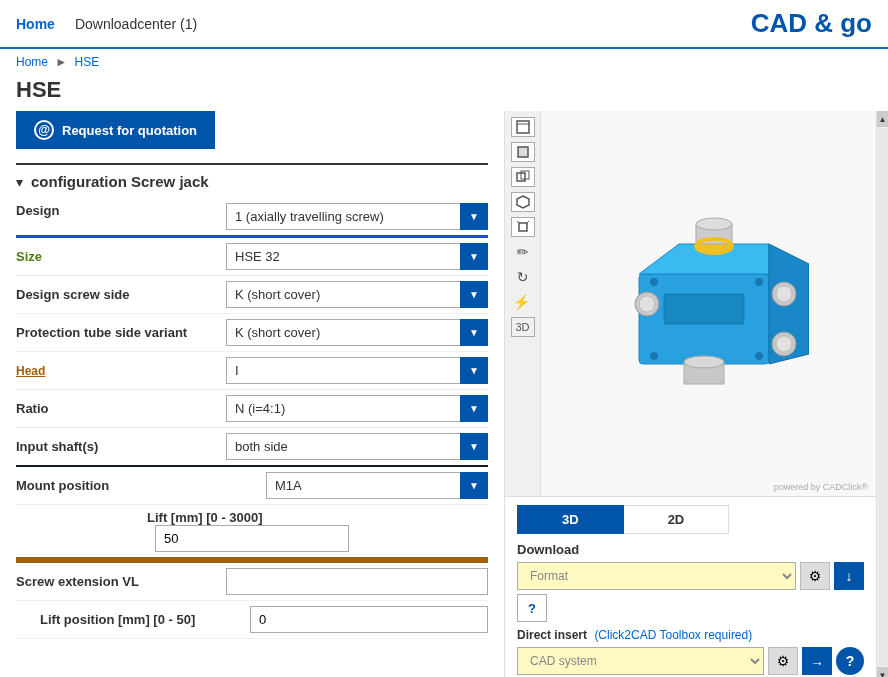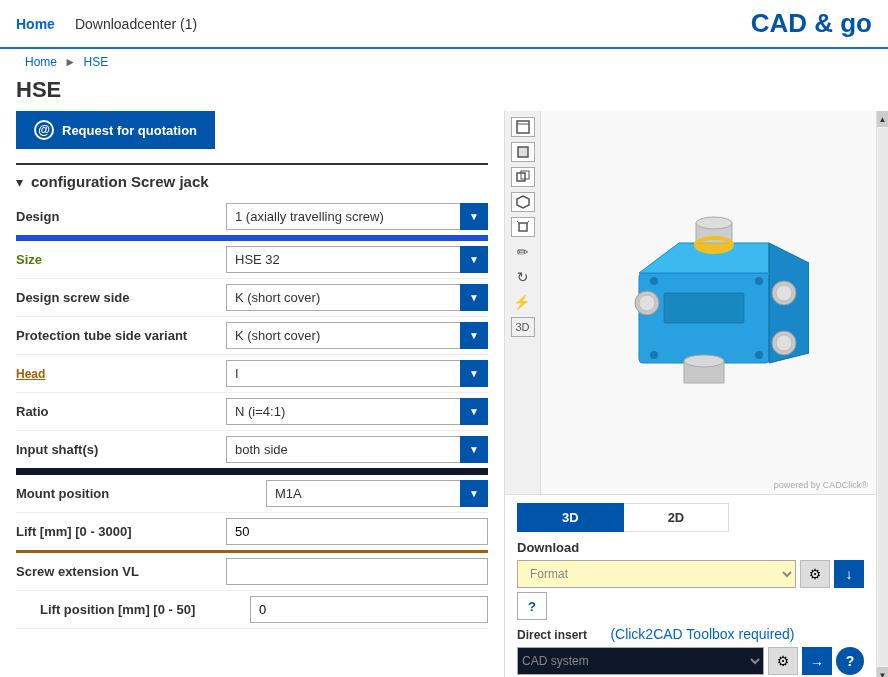--- a/index.html
+++ b/index.html
@@ -9,21 +9,21 @@
 <body>
 
 <div style="display:flex;align-items:center;justify-content:space-between;padding:8px 16px;border-bottom:2px solid #1a6fc4;">
   <div style="display:flex;gap:20px;align-items:center;">
     <a style="text-decoration:none;color:#0066cc;font-size:14px;font-weight:bold;">Home</a>
     <a style="text-decoration:none;color:#333;font-size:14px;">Downloadcenter (1)</a>
   </div>
   <div style="color:#0055aa;font-size:26px;font-weight:bold;">CAD &amp; go</div>
 </div>
 
-<div style="padding:6px 25px;font-size:12px;">
+<div style="padding:6px 16px;font-size:12px;">
   <a style="color:#0066cc;text-decoration:none;">Home</a>
   <span style="margin:0 4px;color:#666;">►</span>
   <a style="color:#0066cc;text-decoration:none;">HSE</a>
 </div>
 
 <div style="padding:2px 16px 8px;font-size:22px;font-weight:bold;color:#333;">HSE</div>
 
 <div style="display:flex;height:calc(677px - 105px);">
 
   <div style="width:505px;padding:0 16px;overflow-y:auto;border-right:1px solid #ddd;">
@@ -34,21 +34,21 @@
     </button>
 
     <div style="border-top:2px solid #333;">
       <div style="display:flex;align-items:center;gap:8px;padding:8px 0;cursor:pointer;">
         <span style="font-size:14px;color:#333;">▾</span>
         <span style="font-size:15px;font-weight:bold;color:#333;">configuration Screw jack</span>
       </div>
 
       <div>
 
-        <div style="display:flex;align-items:center;padding:5px 0;border-bottom:6px solid #1d4ed8;">
+        <div style="display:flex;align-items:flex-start;padding:5px 0;border-bottom:3px solid #1d4ed8;">
           <div style="width:210px;font-size:13px;font-weight:600;color:#333;">Design</div>
           <div style="flex:1;position:relative;">
             <select style="width:100%;padding:5px 28px 5px 8px;border:1px solid #aaa;background:#fff;appearance:none;font-size:13px;color:#333;">
               <option>1 (axially travelling screw)</option>
             </select>
             <div style="position:absolute;right:0;top:0;bottom:0;width:28px;background:#0055aa;display:flex;align-items:center;justify-content:center;pointer-events:none;">
               <span style="color:white;font-size:10px;">▼</span>
             </div>
           </div>
         </div>
@@ -106,21 +106,21 @@
           <div style="flex:1;position:relative;">
             <select style="width:100%;padding:5px 28px 5px 8px;border:1px solid #aaa;background:#fff;appearance:none;font-size:13px;color:#333;">
               <option>N (i=4:1)</option>
             </select>
             <div style="position:absolute;right:0;top:0;bottom:0;width:28px;background:#0055aa;display:flex;align-items:center;justify-content:center;pointer-events:none;">
               <span style="color:white;font-size:10px;">▼</span>
             </div>
           </div>
         </div>
 
-        <div style="display:flex;align-items:center;padding:5px 0;border-bottom:7px solid #0f172a;justify-content:flex-end;">
+        <div style="display:flex;align-items:center;padding:5px 0;border-bottom:2px solid #0f172a;justify-content:flex-end;">
           <div style="width:210px;font-size:13px;font-weight:600;color:#333;">Input shaft(s)</div>
           <div style="flex:1;position:relative;">
             <select style="width:100%;padding:5px 28px 5px 8px;border:1px solid #aaa;background:#fff;appearance:none;font-size:13px;color:#333;">
               <option>both side</option>
             </select>
             <div style="position:absolute;right:0;top:0;bottom:0;width:28px;background:#0055aa;display:flex;align-items:center;justify-content:center;pointer-events:none;">
               <span style="color:white;font-size:10px;">▼</span>
             </div>
           </div>
         </div>
@@ -130,21 +130,21 @@
           <div style="flex:1;position:relative;margin-left:40px;">
             <select style="width:100%;padding:5px 28px 5px 8px;border:1px solid #aaa;background:#fff;appearance:none;font-size:13px;color:#333;">
               <option>M1A</option>
             </select>
             <div style="position:absolute;right:0;top:0;bottom:0;width:28px;background:#0055aa;display:flex;align-items:center;justify-content:center;pointer-events:none;">
               <span style="color:white;font-size:10px;">▼</span>
             </div>
           </div>
         </div>
 
-        <div style="display:flex;align-items:center;padding:5px 0;border-bottom:3px solid #a16207;">
+        <div style="display:flex;align-items:center;padding:5px 0;border-bottom:6px solid #a16207;flex-direction:column;">
           <div style="width:210px;font-size:13px;font-weight:600;color:#333;">Lift [mm] [0 - 3000]</div>
           <div style="flex:1;">
             <input type="text" value="50" style="width: 100%; padding: 5px 8px; border: 1px solid rgb(170, 170, 170); font-size: 13px;">
           </div>
         </div>
 
         <div style="display:flex;align-items:center;padding:5px 0;border-bottom:1px solid #eee;">
           <div style="width:210px;font-size:13px;font-weight:600;color:#333;">Screw extension VL</div>
           <div style="flex:1;">
             <input type="text" value="" style="width: 100%; padding: 5px 8px; border: 1px solid rgb(170, 170, 170); font-size: 13px;">
@@ -265,24 +265,24 @@
         <div style="margin-top:4px;">
           <button style="width:30px;height:28px;background:#fff;border:1px solid #aaa;display:flex;align-items:center;justify-content:center;cursor:pointer;font-size:13px;font-weight:bold;color:#0055aa;">
             <span>?</span>
           </button>
         </div>
       </div>
 
       <div>
         <div style="font-size:12px;color:#333;margin-bottom:5px;font-weight:bold;">
           <span>Direct insert</span>
-          <a style="color:#0066cc;font-size:14px;font-weight:normal;margin-left:20px;text-decoration:none;">(Click2CAD Toolbox required)</a>
+          <a style="color:#0066cc;font-size:12px;font-weight:normal;margin-left:4px;text-decoration:none;">(Click2CAD Toolbox required)</a>
         </div>
         <div style="display:flex;align-items:center;gap:4px;">
-          <select style="flex:1;padding:5px 0;border:1px solid #aaa;font-size:12px;color:#888;background:#0f172a;">
+          <select style="flex:1;padding:5px 8px;border:1px solid #aaa;font-size:12px;color:#888;background:#fef9c3;">
             <option>CAD system</option>
           </select>
           <button style="width:30px;height:28px;background:#ddd;border:1px solid #bbb;display:flex;align-items:center;justify-content:center;cursor:pointer;font-size:14px;">
             <span>⚙</span>
           </button>
           <button style="width:30px;height:28px;background:#0055aa;border:1px solid #0055aa;display:flex;align-items:center;justify-content:center;cursor:pointer;color:white;font-size:14px;">
             <span>→</span>
           </button>
           <div style="width:28px;height:28px;border-radius:50%;background:#0055aa;color:white;display:flex;align-items:center;justify-content:center;font-size:14px;font-weight:bold;cursor:pointer;">
             <span>?</span>

